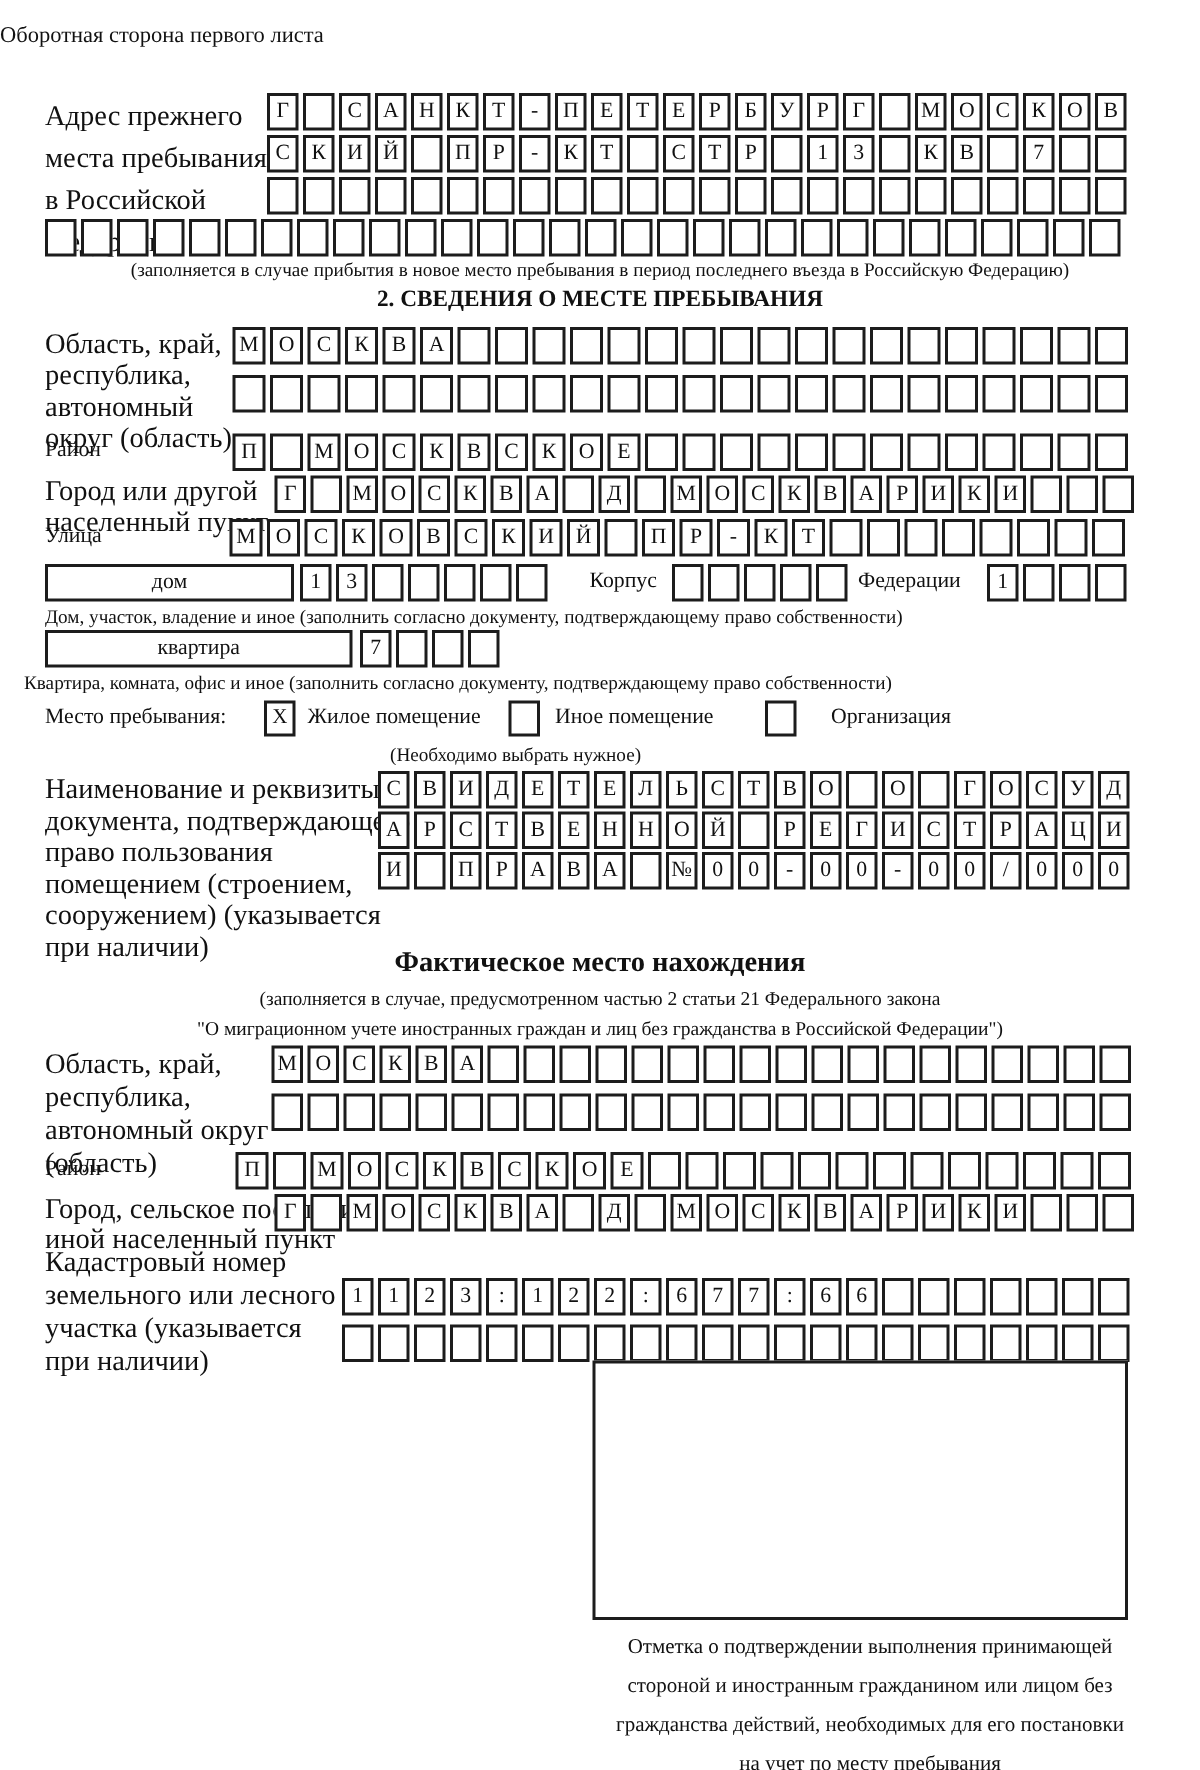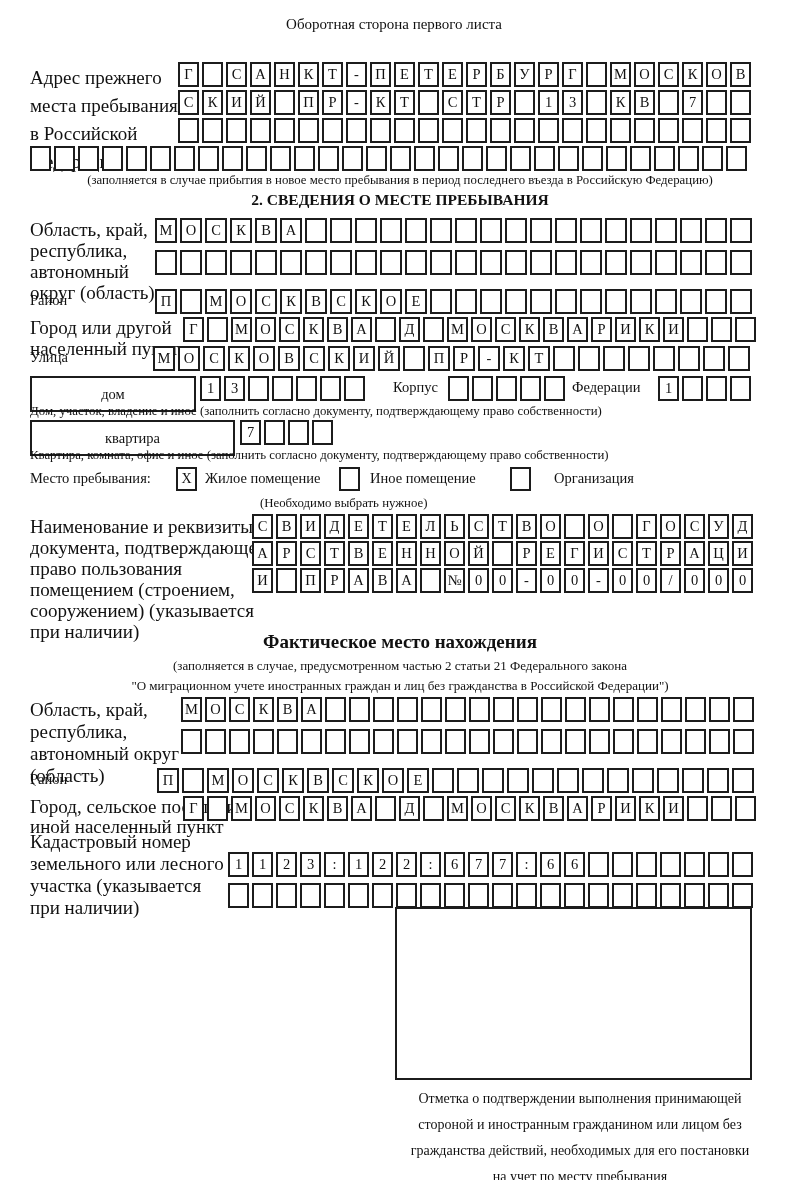--- a/index.html
+++ b/index.html
@@ -1,34 +1,34 @@
 <!DOCTYPE html>
 <html><head>
 <meta charset="utf-8">
 <style>
   html,body { margin:0; padding:0; background:#fff; }
   .page {
     position:relative; width:800px; height:1180px; background:#ffffff;
     font-family:"Liberation Serif", serif; color:#111; overflow:hidden;
   }
-  .hnote { position:absolute; top:16px; left:0; width:740px; text-align:center; font-size:15px;padding-left:24px; }
+  .hnote { position:absolute; top:16px; left:0; width:740px; text-align:left; font-size:15px; }
   .lbl { position:absolute; font-size:19px; line-height:22px; white-space:pre-line; }
   .ilbl { position:absolute; font-size:14.5px; }
   .cap { position:absolute; font-size:12.8px; }
   .cap-center { left:0; width:800px; text-align:center; }
   .title { position:absolute; left:0; width:800px; text-align:center; font-weight:bold; font-size:15.5px; }
   .row { position:absolute; display:flex; gap:3px; height:25px; }
   .cell {
     width:21px; height:25px; box-sizing:border-box; border:2px solid #1c1c1c;
     display:flex; align-items:center; justify-content:center;
     font-size:14.5px; flex:0 0 auto; background:#fff;
   }
   .p25 .cell { width:22px; }
   .wbox {
-    position:absolute; height:36px; box-sizing:border-box; border:2px solid #1c1c1c;
+    position:absolute; height:25px; box-sizing:border-box; border:2px solid #1c1c1c;
     display:flex; align-items:center; justify-content:center; font-size:14.5px; background:#fff;
   }
   .cbox {
     position:absolute; width:21px; height:24px; box-sizing:border-box; border:2px solid #1c1c1c;
     text-align:center; font-size:14px; line-height:20px; background:#fff;
   }
   .stampbox { position:absolute; left:395px; top:907px; width:357px; height:173px;
     box-sizing:border-box; border:2px solid #1c1c1c; background:#fff; }
   .stampcap { position:absolute; left:360px; top:1086px; width:440px; text-align:center;
     font-size:14px; line-height:26px; white-space:pre-line; }
@@ -327,21 +327,21 @@
     </div>
   <div class="cap" style="left:30px;top:404px">Дом, участок, владение и иное (заполнить согласно документу, подтверждающему право собственности)</div>
 
   <div class="wbox" style="left:30px;top:420px;width:205px">квартира</div>
   <div class="row" style="left:240px;top:420px">
       <span class="cell">7</span>
       <span class="cell"></span>
       <span class="cell"></span>
       <span class="cell"></span>
     </div>
-  <div class="cap" style="left:30px;top:448px">Квартира, комната, офис и иное (заполнить согласно документу, подтверждающему право собственности)</div>
+  <div class="cap" style="left:16px;top:448px">Квартира, комната, офис и иное (заполнить согласно документу, подтверждающему право собственности)</div>
 
   <div class="ilbl" style="left:30px;top:470px">Место пребывания:</div>
   <div class="cbox" style="left:176px;top:467px">X</div>
   <div class="ilbl" style="left:205px;top:470px">Жилое помещение</div>
   <div class="cbox" style="left:339px;top:467px"></div>
   <div class="ilbl" style="left:370px;top:470px">Иное помещение</div>
   <div class="cbox" style="left:510px;top:467px"></div>
   <div class="ilbl" style="left:554px;top:470px">Организация</div>
   <div class="cap" style="left:260px;top:496px">(Необходимо выбрать нужное)</div>
 

